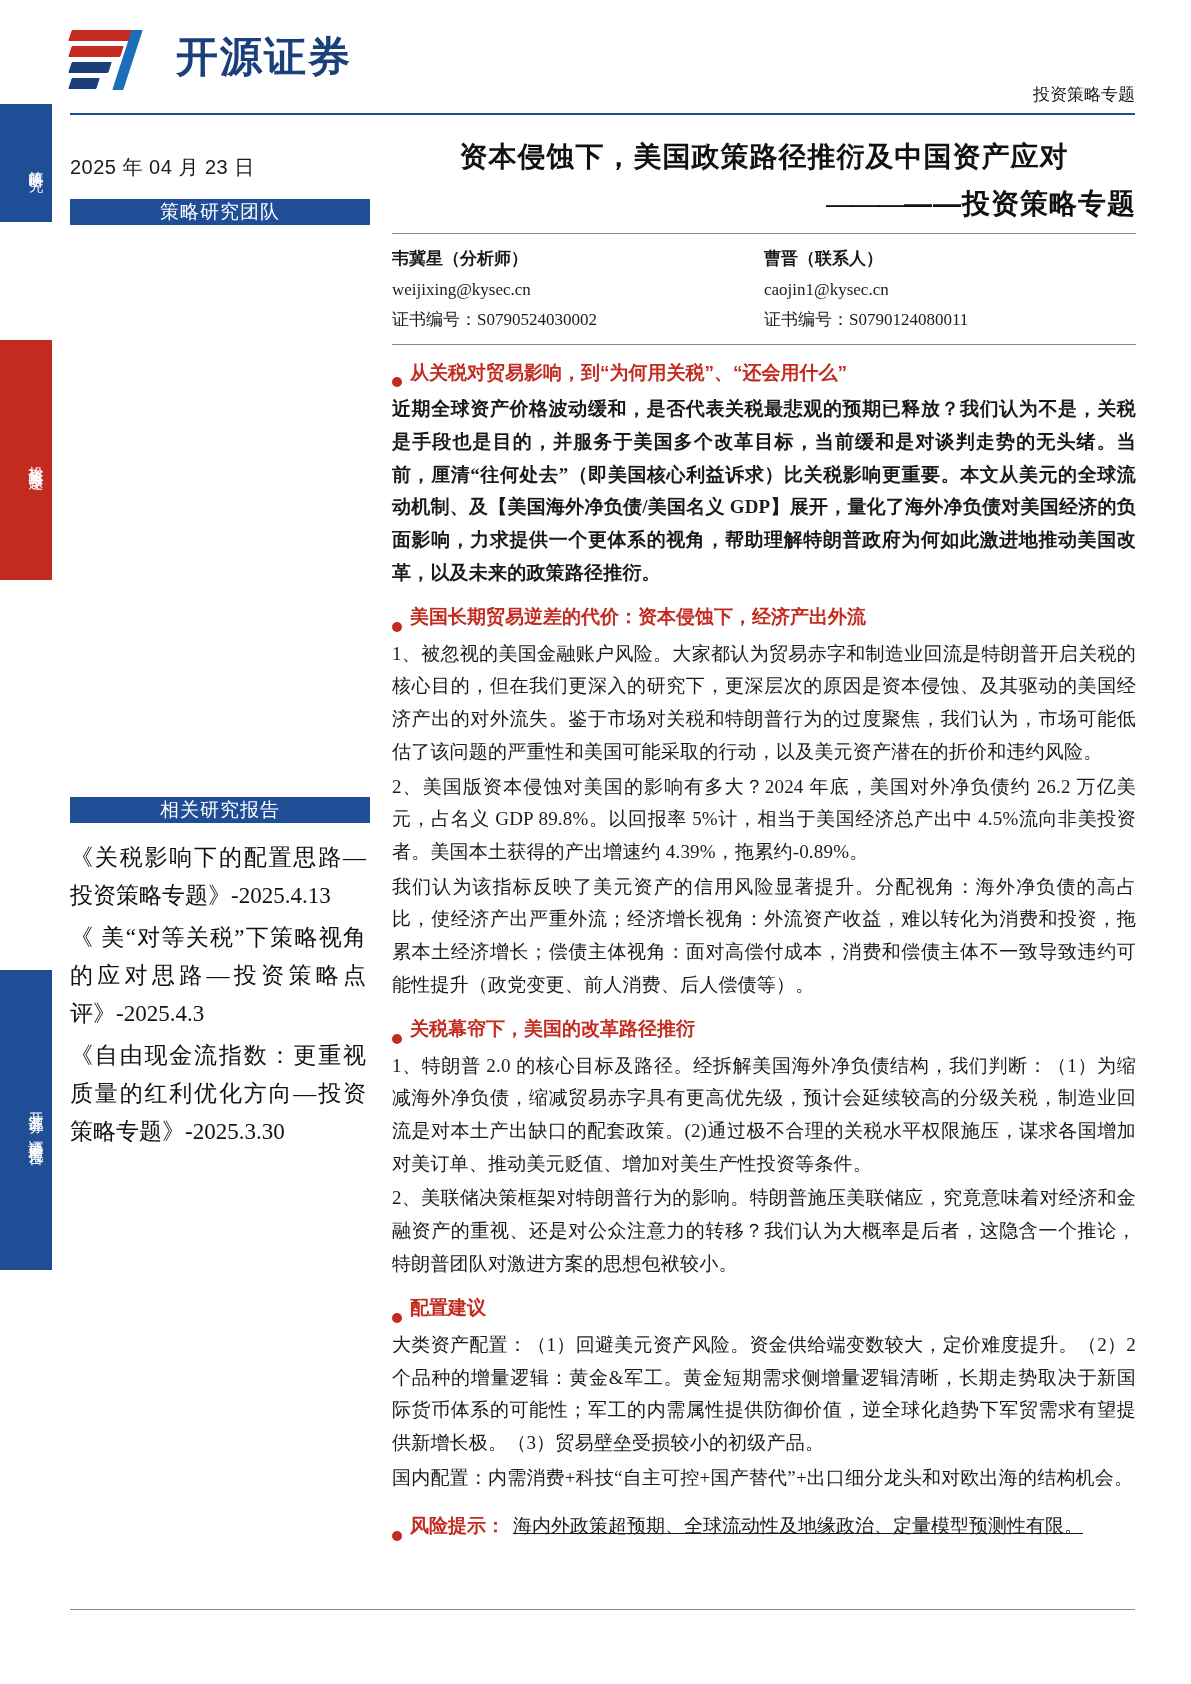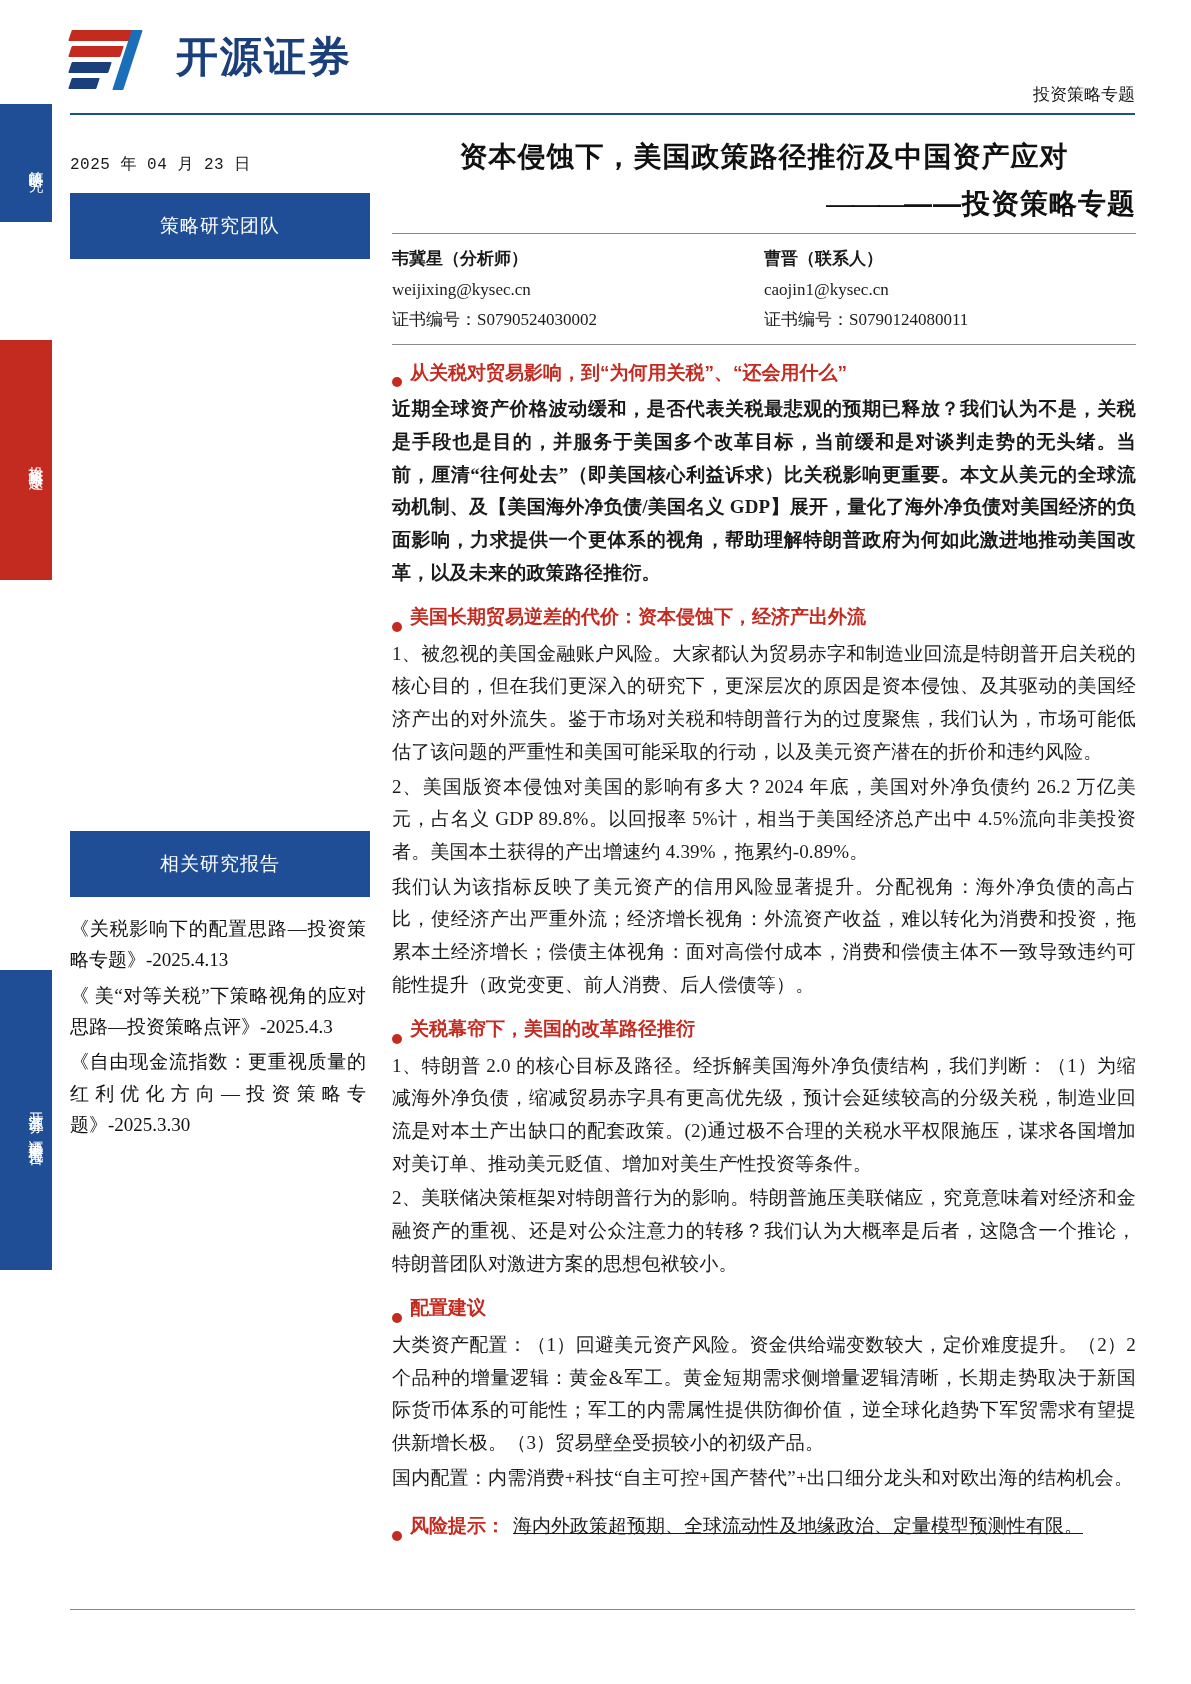--- a/index.html
+++ b/index.html
@@ -95,42 +95,42 @@
   }
 
   
   .left-col {
     position: absolute;
     left: 70px;
     top: 128px;
     width: 300px;
   }
   .doc-date {
-    font-family: Liberation Mono, monospace;
-    font-size: 16px;
+    font-family: Liberation Sans, sans-serif;
+    font-size: 20px;
     margin: 26px 0 18px 0;
     letter-spacing: 0.5px;
   }
   .blue-band {
     background: #1f4e96;
     color: #fff;
     font-family: "Liberation Sans", sans-serif;
     font-size: 19px;
     letter-spacing: 1px;
     text-align: center;
-    padding: 20px 0;
+    padding: 0 0;
     width: 300px;
     box-sizing: border-box;
   }
   .related-band {
     margin-top: 572px;
   }
   .related-list {
     margin-top: 16px;
-    font-size: 19px;
+    font-size: 23px;
     line-height: 1.65;
     color: #111;
     width: 296px;
   }
   .related-list div {
     margin-bottom: 4px;
     text-align: justify;
   }
 
   

